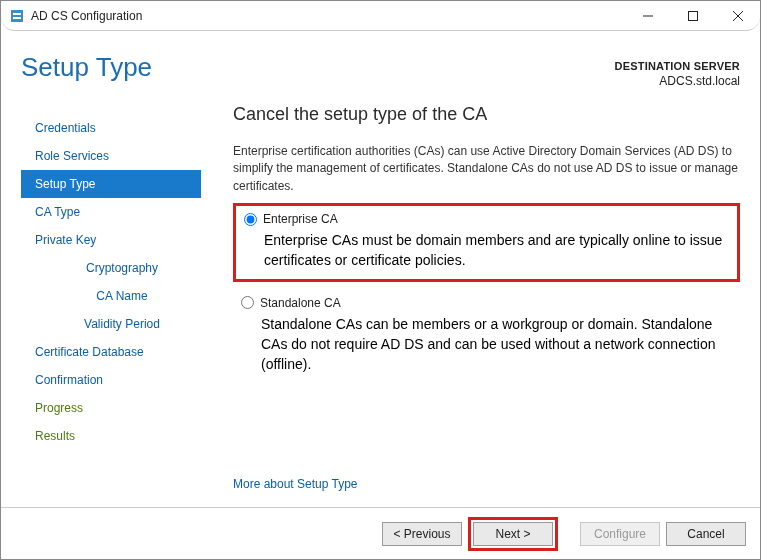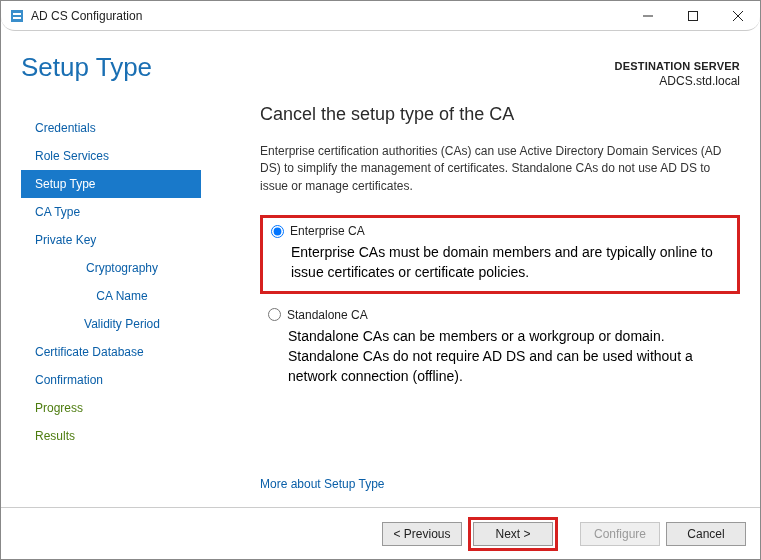--- a/index.html
+++ b/index.html
@@ -8,29 +8,29 @@
   .titlebar .icon{width:16px;height:16px;margin:0 6px 0 8px;display:flex;align-items:center;justify-content:center;}
   .titlebar .title{flex:0 0 auto;font-size:12px;}
   .titlebar .spacer{flex:1;}
   .tb-btn{width:45px;height:29px;display:flex;align-items:center;justify-content:center;}
   .tb-btn svg{stroke:#222;}
   .header{display:flex;align-items:flex-start;padding:16px 20px 0 20px;}
   .header .page-title{font-size:26px;font-weight:300;color:#1a6fb3;line-height:1.1;margin-top:6px;}
   .header .dest{margin-left:auto;text-align:right;}
   .dest-label{font-weight:700;font-size:11px;letter-spacing:0.2px;margin-top:13px;}
   .dest-server{font-size:12px;margin-top:2px;}
-  .body{flex:1;display:flex;padding:10px 20px 0 20px;overflow:hidden;gap:27px;}
+  .body{flex:1;display:flex;padding:10px 20px 0 20px;overflow:hidden;}
   .sidebar{width:180px;flex:0 0 180px;padding-top:16px;}
   .side-item{display:block;padding:4px 10px 4px 14px;font-size:12px;color:#0a5fa8;line-height:20px;cursor:default;}
   .side-item.child{padding-left:32px;text-align:center;}
   .side-item.selected{background:#1979ca;color:#fff;}
   .side-item.disabled{color:#4d7c0f;}
   .main{flex:1;padding-left:32px;padding-top:6px;display:flex;flex-direction:column;min-width:0;}
   .main h2{font-size:18px;font-weight:400;margin:0 0 18px 0;color:#2b2b2b;}
-  .intro{font-size:12px;line-height:1.45;color:#333;margin-bottom:20px;}
+  .intro{font-size:12px;line-height:1.45;color:#333;margin-bottom:8px;}
   .option{padding:6px 8px 8px 8px;margin-bottom:8px;}
   .option.highlight{border:3px solid #d6201f;}
   .opt-row{display:flex;align-items:center;}
   .opt-row input[type=radio]{margin:0 6px 0 0;}
   .opt-label{font-size:12px;}
   .opt-desc{font-size:14px;line-height:1.45;color:#000000;margin:4px 0 0 20px;}
   .more-link{color:#0a5fa8;font-size:12px;margin-top:auto;margin-bottom:16px;display:inline-block;}
   .footer{height:52px;border-top:1px solid #ccc;display:flex;align-items:center;justify-content:flex-end;padding:0 14px;gap:6px;box-sizing:border-box;}
   .btn{min-width:80px;height:24px;border:1px solid #999;background:#e9e9e9;font-size:12px;display:flex;align-items:center;justify-content:center;padding:0 10px;box-sizing:border-box;}
   .btn.disabled{color:#9a9a9a;border-color:#c8c8c8;background:#efefef;}

